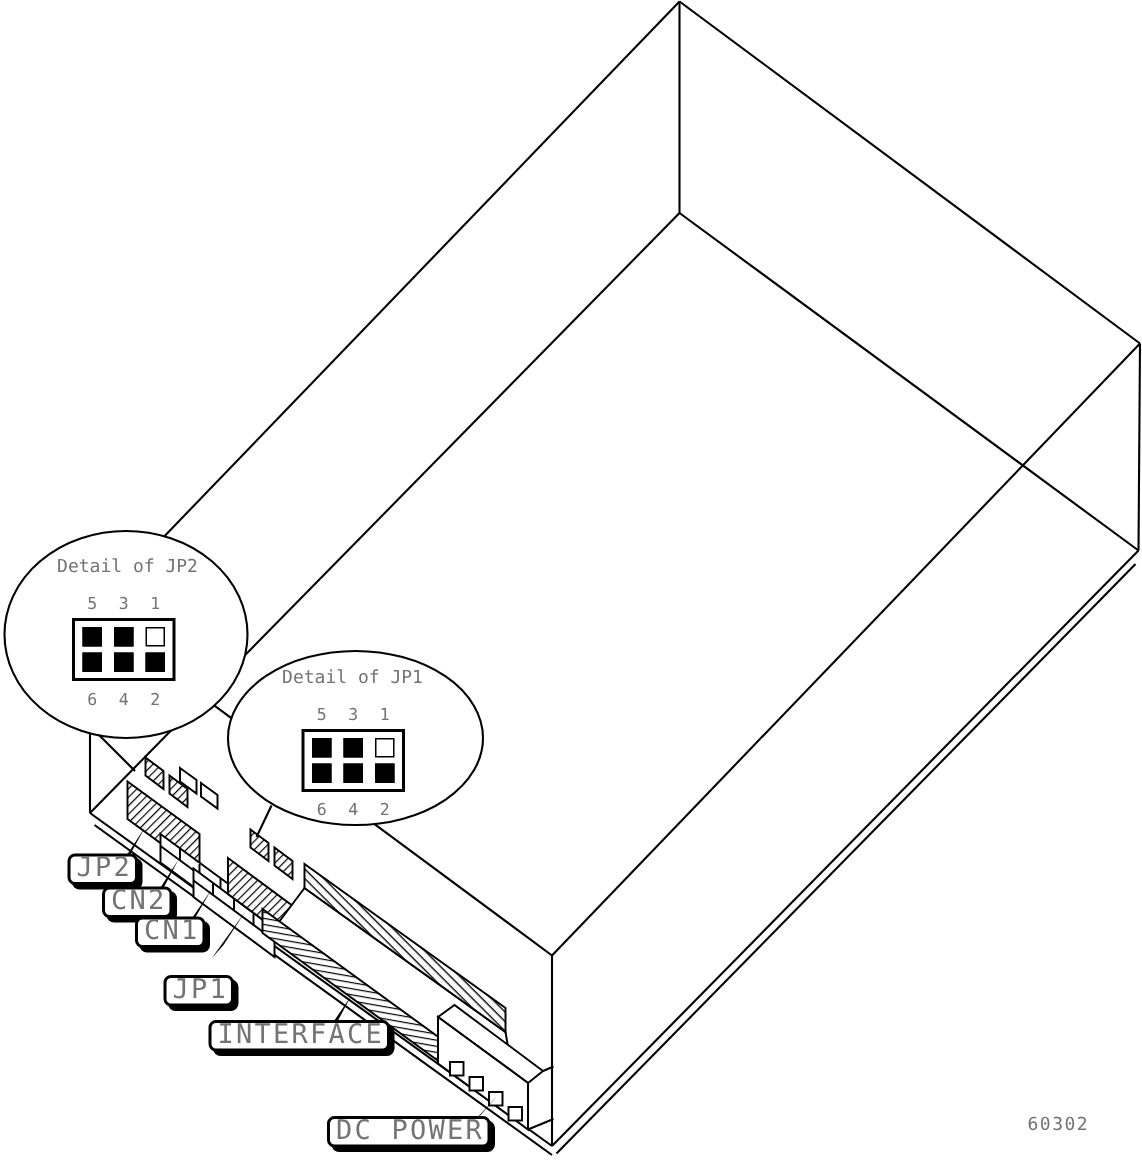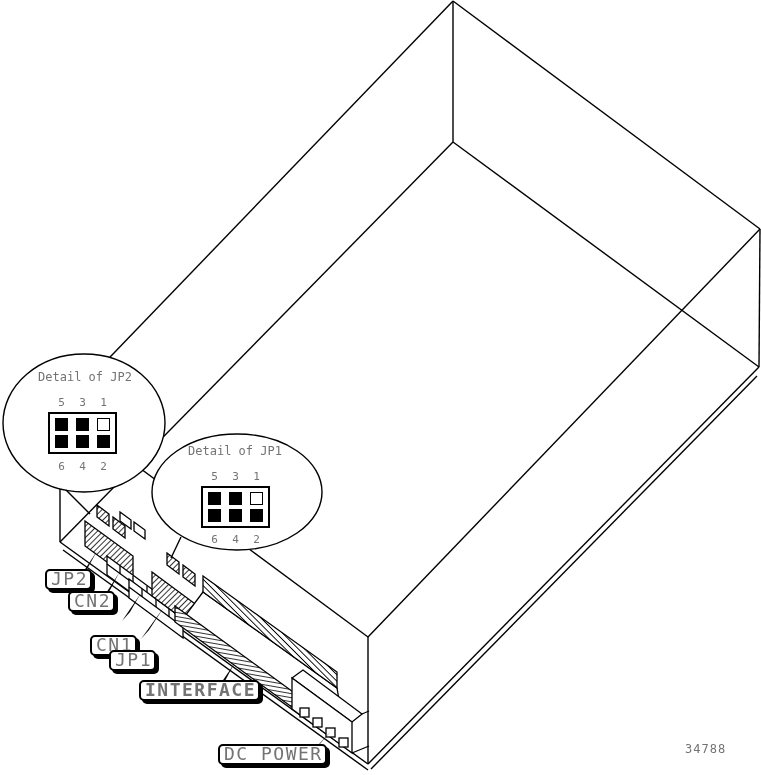--- a/index.html
+++ b/index.html
@@ -6,23 +6,23 @@
   .stage{position:relative;width:761px;height:775px;background:#ffffff;overflow:hidden;
          font-family:"DejaVu Sans Mono",monospace;color:#737373;}
   .stage svg{position:absolute;left:0;top:0;z-index:1;}
 
   
   .callout{position:absolute;z-index:3;background:#fff;border:2px solid #000;border-radius:5px;
            box-shadow:3px 3px 0 #000;font-size:18px;line-height:14px;letter-spacing:1.5px;
            padding:1px 2px 2px 4px;white-space:nowrap;}
   #callout-jp2{left:45px;top:569px;}
   #callout-cn2{left:68px;top:591px;}
-  #callout-cn1{left:90px;top:611px;margin-top:24px;}
+  #callout-cn1{left:90px;top:611px;}
   #callout-jp1{left:109px;top:650px;}
-  #callout-interface{left:139px;top:680px;font-weight:bold;}
+  #callout-interface{left:139px;top:680px;}
   #callout-dcpower{left:218px;top:744px;}
 
   
   .detail-title{position:absolute;z-index:2;font-size:12px;text-align:center;white-space:nowrap;}
   #d1-title{left:28px;top:370px;width:114px;}
   #d2-title{left:178px;top:444px;width:114px;}
   .numrow{position:absolute;z-index:2;display:flex;gap:8px;font-size:11px;}
   .numrow span{display:inline-block;width:13px;text-align:center;}
   #d1-top{left:55px;top:396px;}   #d1-bot{left:55px;top:460px;}
   #d2-top{left:208px;top:470px;}  #d2-bot{left:208px;top:533px;}
@@ -179,15 +179,15 @@
     <span>2</span>
   </div>
 
   <div class="callout" id="callout-jp2">JP2</div>
   <div class="callout" id="callout-cn2">CN2</div>
   <div class="callout" id="callout-cn1">CN1</div>
   <div class="callout" id="callout-jp1">JP1</div>
   <div class="callout" id="callout-interface">INTERFACE</div>
   <div class="callout" id="callout-dcpower">DC POWER</div>
 
-  <div id="part-number">34788</div>
+  <div id="part-number">60302</div>
 
 </div>
 
 </body></html>

